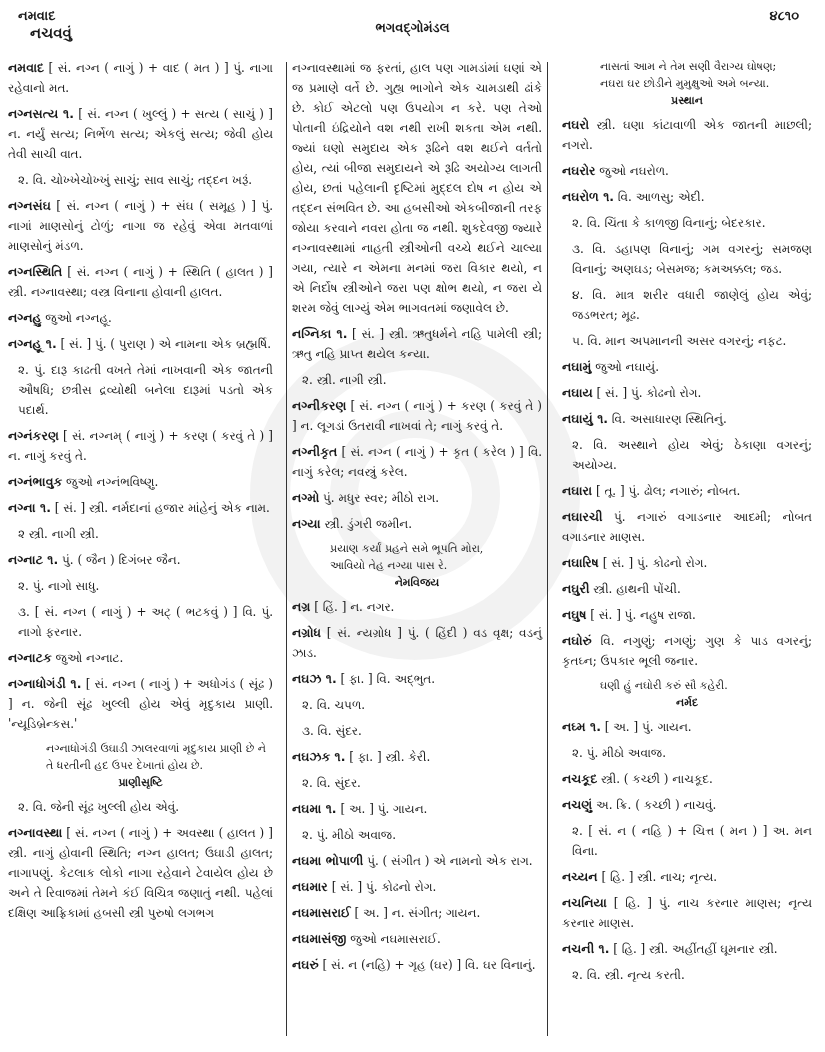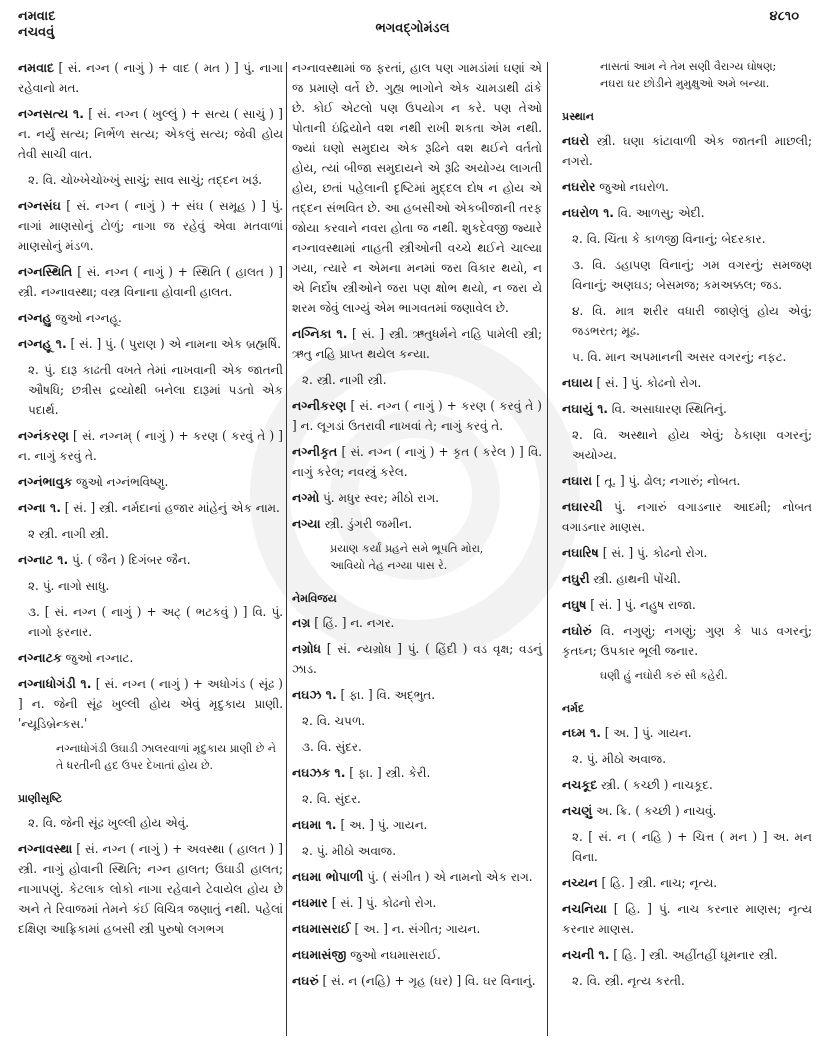--- a/index.html
+++ b/index.html
@@ -7,43 +7,43 @@
     width: 825px; height: 1052px; position: relative; overflow: hidden;
     font-family: "DejaVu Serif", serif; color: #1a1a1a;
   }
   .header {
     position: absolute; top: 8px; left: 0; width: 825px; height: 22px;
     font-family: "DejaVu Sans", sans-serif; font-weight: bold; font-size: 13px;
   }
   .hdr-left { position: absolute; left: 18px; top: 0; }
   .hdr-center { position: absolute; left: 0; width: 825px; text-align: center; top: 12px; }
   .hdr-right { position: absolute; right: 26px; top: 0; }
-  .hdr-left2 { position: absolute; left: 18px; top: 24px; font-family: "DejaVu Sans", sans-serif; font-weight: bold; font-size: 13px; }
+  .hdr-left2 { position: absolute; left: 30px; top: 24px; font-family: "DejaVu Sans", sans-serif; font-weight: bold; font-size: 15px; }
   .watermark {
     position: absolute; left: 250px; top: 330px; width: 330px; height: 330px;
     border-radius: 50%; border: 40px solid #f1f1f1; box-sizing: border-box; opacity: 0.9;
   }
   .watermark2 {
     position: absolute; left: 330px; top: 410px; width: 170px; height: 170px;
     border-radius: 50%; border: 28px solid #f3f3f3; box-sizing: border-box;
   }
   .col {
     position: absolute; top: 58px; font-size: 12px; line-height: 20px;
   }
-  .col1 { left: 18px; width: 265px; }
+  .col1 { left: 8px; width: 265px; }
   .col2 { left: 292px; width: 250px; }
   .col3 { left: 562px; width: 250px; }
   .rule { position: absolute; width: 1px; background: #333; }
   .rule1 { left: 286px; top: 62px; height: 974px; }
   .rule2 { left: 547px; top: 62px; height: 974px; }
   .entry { margin: 0 0 6px 0; text-align: justify; }
   .entry .hw { font-weight: bold; font-family: "DejaVu Sans", sans-serif; font-size: 12.5px; }
   .sense { padding-left: 10px; margin: 0 0 6px 0; text-align: justify; }
   .quote { padding-left: 38px; font-size: 11px; line-height: 17px; margin: 0; }
-  .attr { text-align: left; font-size: 11px; line-height: 17px; margin: 16px 0 6px 0; font-weight: bold; }
+  .attr { text-align: center; font-size: 11px; line-height: 17px; margin: 0 0 6px 0; font-weight: bold; }
   .para { text-align: justify; margin: 0 0 6px 0; }
 </style>
 </head>
 <body>
 
 <div class="header">
   <span class="hdr-left">નમવાદ</span>
   <span class="hdr-center">ભગવદ્ગોમંડલ</span>
   <span class="hdr-right">૪૮૧૦</span>
 </div>
@@ -108,20 +108,21 @@
     <p class="quote">નાસતાં આમ ને તેમ સણી વૈરાગ્ય ઘોષણ;</p>
     <p class="quote">નઘરા ઘર છોડીને મુમુક્ષુઓ અમે બન્યા.</p>
     <p class="attr">પ્રસ્થાન</p>
     <p class="entry"><span class="hw">નઘરો</span><span> સ્ત્રી. ઘણા કાંટાવાળી એક જાતની માછલી; નગરો.</span></p>
     <p class="entry"><span class="hw">નઘરોર</span><span> જુઓ નઘરોળ.</span></p>
     <p class="entry"><span class="hw">નઘરોળ ૧.</span><span> વિ. આળસુ; એદી.</span></p>
     <p class="sense">૨. વિ. ચિંતા કે કાળજી વિનાનું; બેદરકાર.</p>
     <p class="sense">૩. વિ. ડહાપણ વિનાનું; ગમ વગરનું; સમજણ વિનાનું; અણઘડ; બેસમજ; કમઅક્કલ; જડ.</p>
     <p class="sense">૪. વિ. માત્ર શરીર વધારી જાણેલું હોય એવું; જડભરત; મૂઢ.</p>
     <p class="sense">૫. વિ. માન અપમાનની અસર વગરનું; નફટ.</p>
+    <p class="entry"><span class="hw">નઘામું</span><span> જુઓ નઘાયું.</span></p>
     <p class="entry"><span class="hw">નઘાય</span><span> [ સં. ] પું. કોઢનો રોગ.</span></p>
     <p class="entry"><span class="hw">નઘાયું ૧.</span><span> વિ. અસાધારણ સ્થિતિનું.</span></p>
     <p class="sense">૨. વિ. અસ્થાને હોય એવું; ઠેકાણા વગરનું; અયોગ્ય.</p>
     <p class="entry"><span class="hw">નઘારા</span><span> [ તૂ. ] પું. ઢોલ; નગારું; નોબત.</span></p>
     <p class="entry"><span class="hw">નઘારચી</span><span> પું. નગારું વગાડનાર આદમી; નોબત વગાડનાર માણસ.</span></p>
     <p class="entry"><span class="hw">નઘારિષ</span><span> [ સં. ] પું. કોઢનો રોગ.</span></p>
     <p class="entry"><span class="hw">નઘુરી</span><span> સ્ત્રી. હાથની પોંચી.</span></p>
     <p class="entry"><span class="hw">નઘુષ</span><span> [ સં. ] પું. નહુષ રાજા.</span></p>
     <p class="entry"><span class="hw">નઘોરું</span><span> વિ. નગુણું; નગણું; ગુણ કે પાડ વગરનું; કૃતઘ્ન; ઉપકાર ભૂલી જનાર.</span></p>
     <p class="quote">ઘણી હું નઘોરી કરું સૌ કહેરી.</p>

